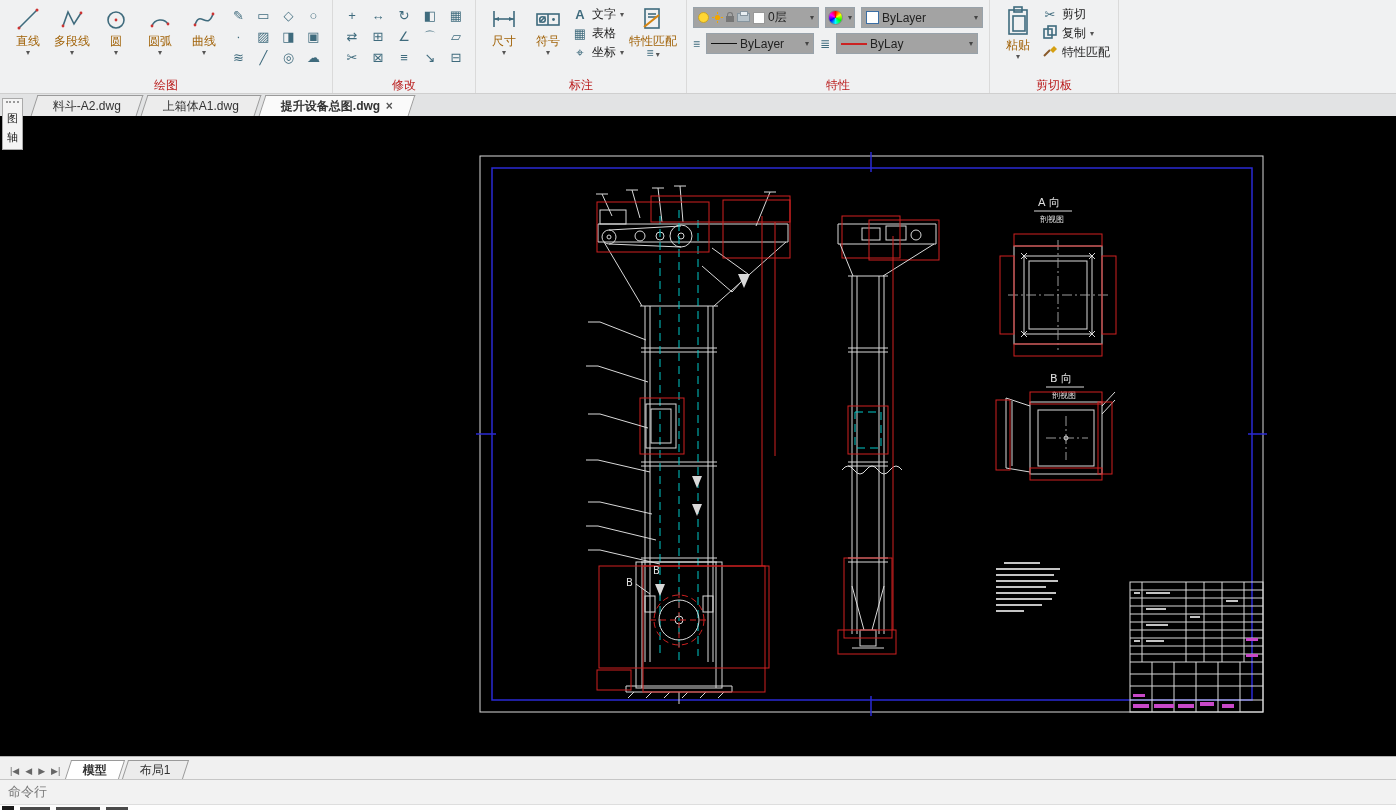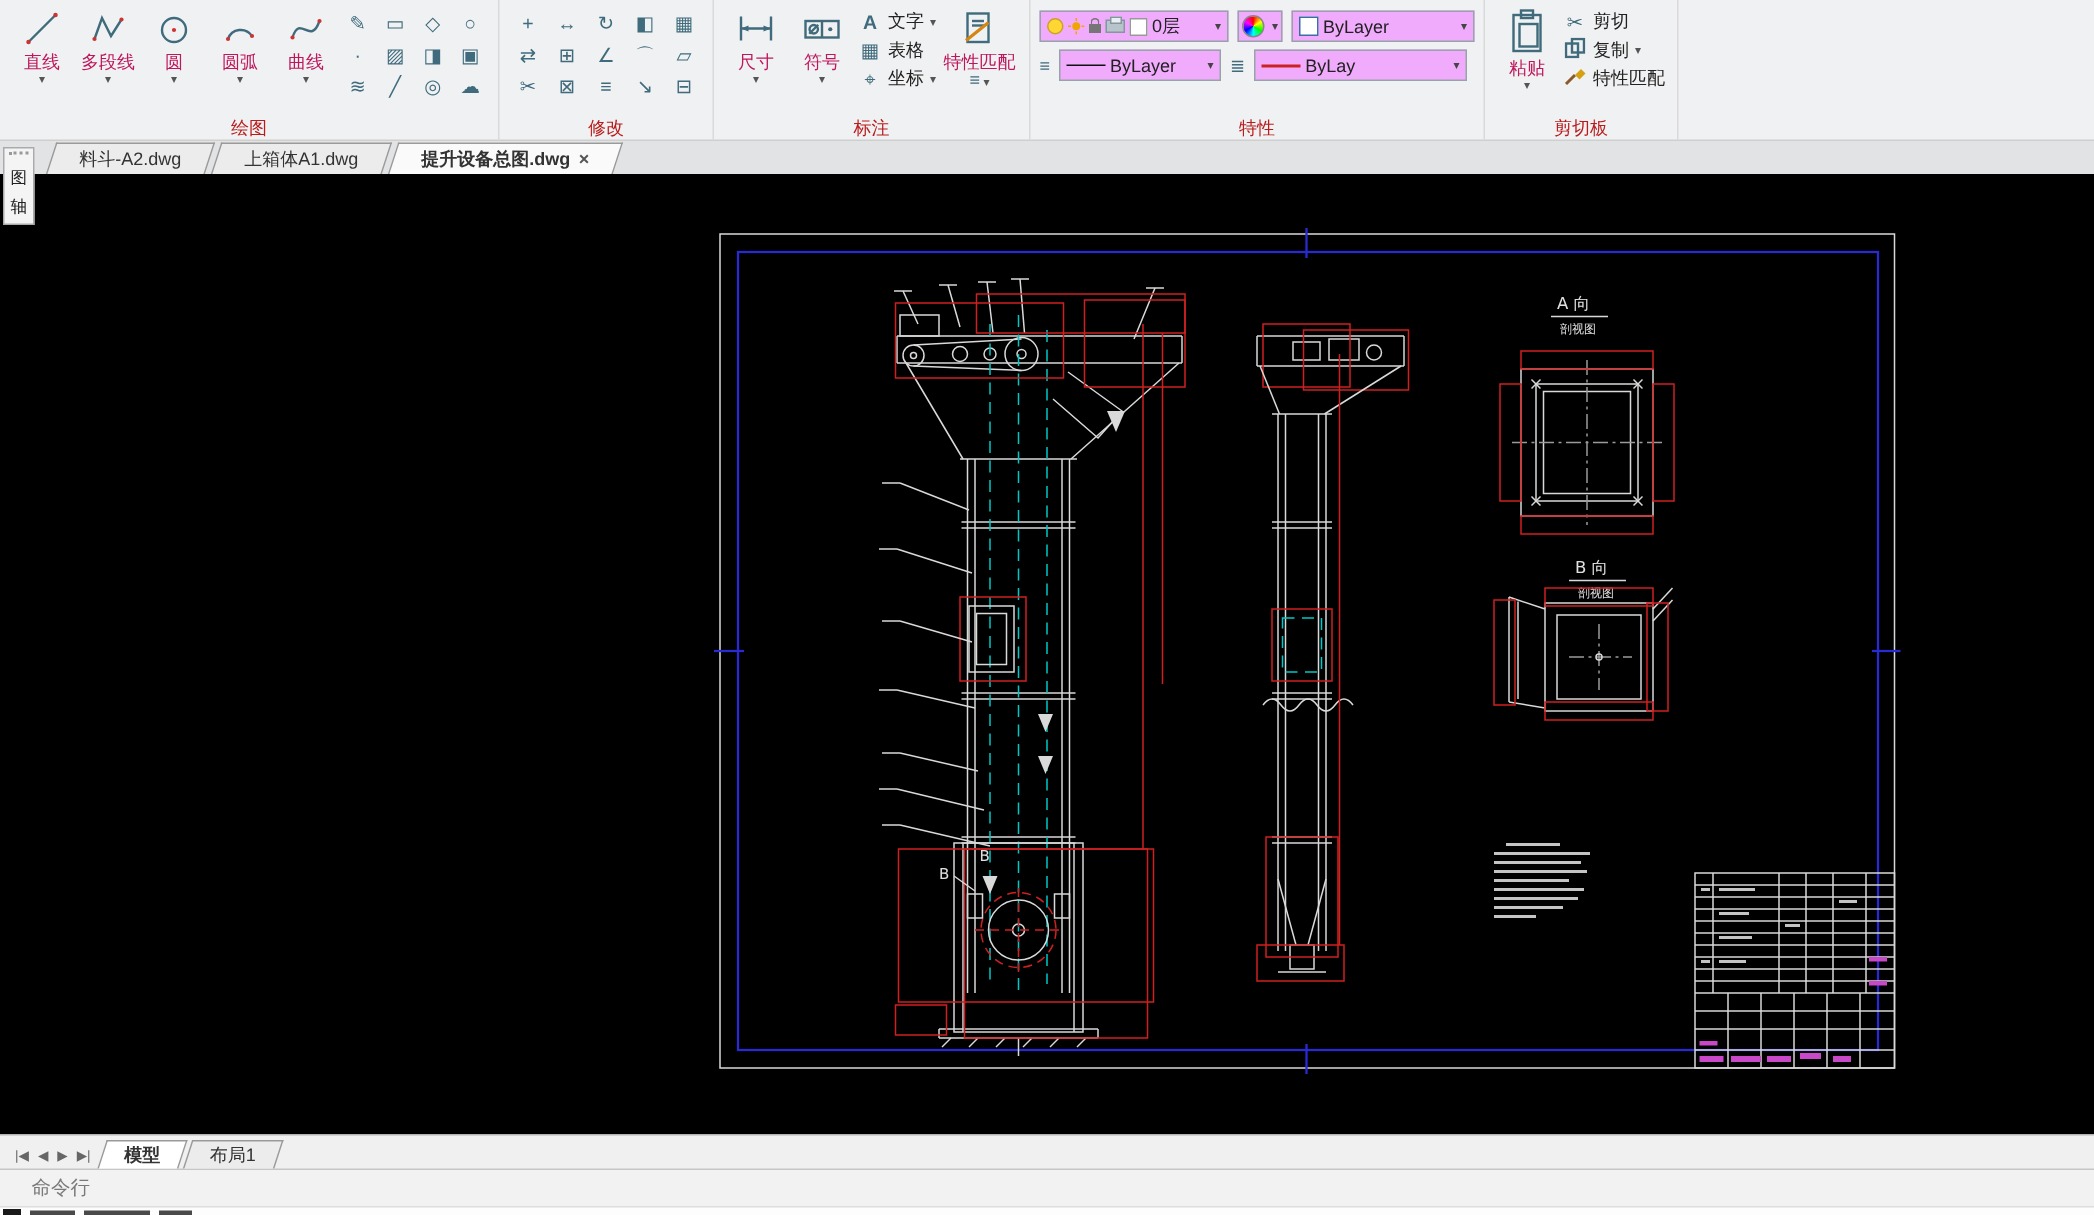--- a/index.html
+++ b/index.html
@@ -5,38 +5,38 @@
   html,body{margin:0;padding:0;background:#888;}
   body{width:1396px;height:810px;overflow:hidden;font-family:"Liberation Sans","DejaVu Sans",sans-serif;}
   .app{width:1396px;height:810px;display:flex;flex-direction:column;background:#f0f0f0;position:relative;}
 
   
   .ribbon{height:93px;background:#f0f1f2;border-bottom:1px solid #cfcfcf;display:flex;align-items:stretch;flex:0 0 auto;}
   .rgroup{position:relative;border-right:1px solid #dadada;padding:2px 6px 16px 6px;display:flex;align-items:flex-start;}
   .rgroup-label{position:absolute;left:0;right:0;bottom:1px;text-align:center;font-size:12px;color:#b91c1c;line-height:14px;}
   .bb{display:flex;flex-direction:column;align-items:center;padding:2px 3px 0 3px;min-width:38px;cursor:default;}
   .bb .ic{height:30px;display:flex;align-items:center;justify-content:center;}
-  .bb .lb{font-size:12px;color:#be185d;line-height:15px;white-space:nowrap;}
+  .bb .lb{font-size:12px;color:#a16207;line-height:15px;white-space:nowrap;}
   .bb .cr{font-size:8px;color:#555;line-height:8px;}
   svg.mini .dk{stroke:#3f6b7d;stroke-width:1.6;fill:none;}
   svg.mini .fl{fill:#3f6b7d;stroke:none;}
   svg.mini .rp{fill:#cc3333;stroke:none;}
   .cluster{display:grid;grid-template-columns:repeat(4,25px);grid-auto-rows:21px;margin-top:3px;}
   .cluster .si,.modgrid .si{display:flex;align-items:center;justify-content:center;font-size:13px;color:#3f6b7d;cursor:default;}
   .modgrid{display:grid;grid-template-columns:repeat(5,26px);grid-auto-rows:21px;margin-top:3px;}
   .stack3{display:flex;flex-direction:column;justify-content:flex-start;margin:3px 2px 0 2px;}
   .mi{display:flex;align-items:center;gap:4px;font-size:12px;color:#222;height:19px;white-space:nowrap;cursor:default;}
   .mi .glyph{width:16px;text-align:center;color:#3f6b7d;font-size:13px;}
   .mi .cr{font-size:8px;color:#555;}
   .txticon{font-weight:bold;color:#2f5a6b;font-size:15px;}
 
   
   .props{display:flex;flex-direction:column;gap:5px;padding-top:5px;}
   .prow{display:flex;align-items:center;gap:6px;}
-  .combo{display:flex;align-items:center;background:#f0abfc;border:1px solid #98a2aa;height:21px;font-size:12px;color:#222;padding:0 4px;gap:3px;box-sizing:border-box;}
+  .combo{display:flex;align-items:center;background:#a3a3a3;border:1px solid #98a2aa;height:21px;font-size:12px;color:#222;padding:0 4px;gap:3px;box-sizing:border-box;}
   .combo .cr{margin-left:auto;font-size:8px;color:#444;}
   .st-bulb{width:9px;height:9px;border-radius:50%;background:#ffd633;border:1px solid #c9a227;flex:0 0 auto;}
   .st-square{width:10px;height:10px;background:#fff;border:1px solid #999;flex:0 0 auto;}
   .st-lock{width:8px;height:6px;background:#767676;position:relative;margin-top:3px;flex:0 0 auto;}
   .st-lock:before{content:"";position:absolute;left:1px;top:-4px;width:4px;height:4px;border:1px solid #767676;border-bottom:none;border-radius:3px 3px 0 0;}
   .st-printer{width:11px;height:7px;background:#b8c4cc;border:1px solid #87959f;position:relative;flex:0 0 auto;}
   .st-printer:before{content:"";position:absolute;left:2px;top:-3px;width:6px;height:3px;background:#e8eef2;border:1px solid #87959f;}
   .colorwheel{width:13px;height:13px;border-radius:50%;border:1px solid #888;background:conic-gradient(#f00,#ff0,#0f0,#0ff,#00f,#f0f,#f00);flex:0 0 auto;}
   .sqicon{width:11px;height:11px;background:#fff;border:1px solid #3a6ea5;flex:0 0 auto;}
   .linesample{width:26px;height:0;border-top:1px solid #111;flex:0 0 auto;}
@@ -70,21 +70,21 @@
   .palette .pbtn{width:16px;height:17px;font-size:11px;color:#222;display:flex;align-items:center;justify-content:center;cursor:pointer;border:1px solid transparent;}
 
   
   .statustabs{height:22px;background:#f0f0f0;border-top:1px solid #b5b5b5;display:flex;align-items:flex-end;padding-left:6px;flex:0 0 auto;}
   .nav{display:flex;align-items:center;gap:6px;padding:0 8px 3px 4px;}
   .nav span{font-size:9px;color:#666;cursor:pointer;}
   .stab{position:relative;height:18px;line-height:18px;padding:0 14px;font-size:12px;color:#333;background:#ececec;border:1px solid #9a9a9a;border-bottom:none;transform:skewX(-18deg);margin-right:3px;cursor:default;}
   .stab>span{display:inline-block;transform:skewX(18deg);}
   .stab.active{background:#ffffff;font-weight:bold;}
   .cmdrow{height:24px;background:#f2f2f2;border-top:1px solid #c6c6c6;display:flex;align-items:center;padding-left:8px;flex:0 0 auto;}
-  .cmdrow .cmdlabel{font-size:13px;color:#7a7a7a;margin-left:13px;}
+  .cmdrow .cmdlabel{font-size:13px;color:#7a7a7a;}
   .cmdpartial{height:9px;background:#fdfdfd;border-top:1px solid #ddd;position:relative;flex:1 1 auto;}
   .cmdpartial .sq{position:absolute;left:2px;top:1px;width:12px;height:7px;background:#1a1a1a;}
   .cmdpartial .smear{position:absolute;top:2px;height:5px;background:#2a2a2a;opacity:.85;}
 </style>
 </head>
 <body>
 
 <div class="app">
 
   <div class="ribbon">

